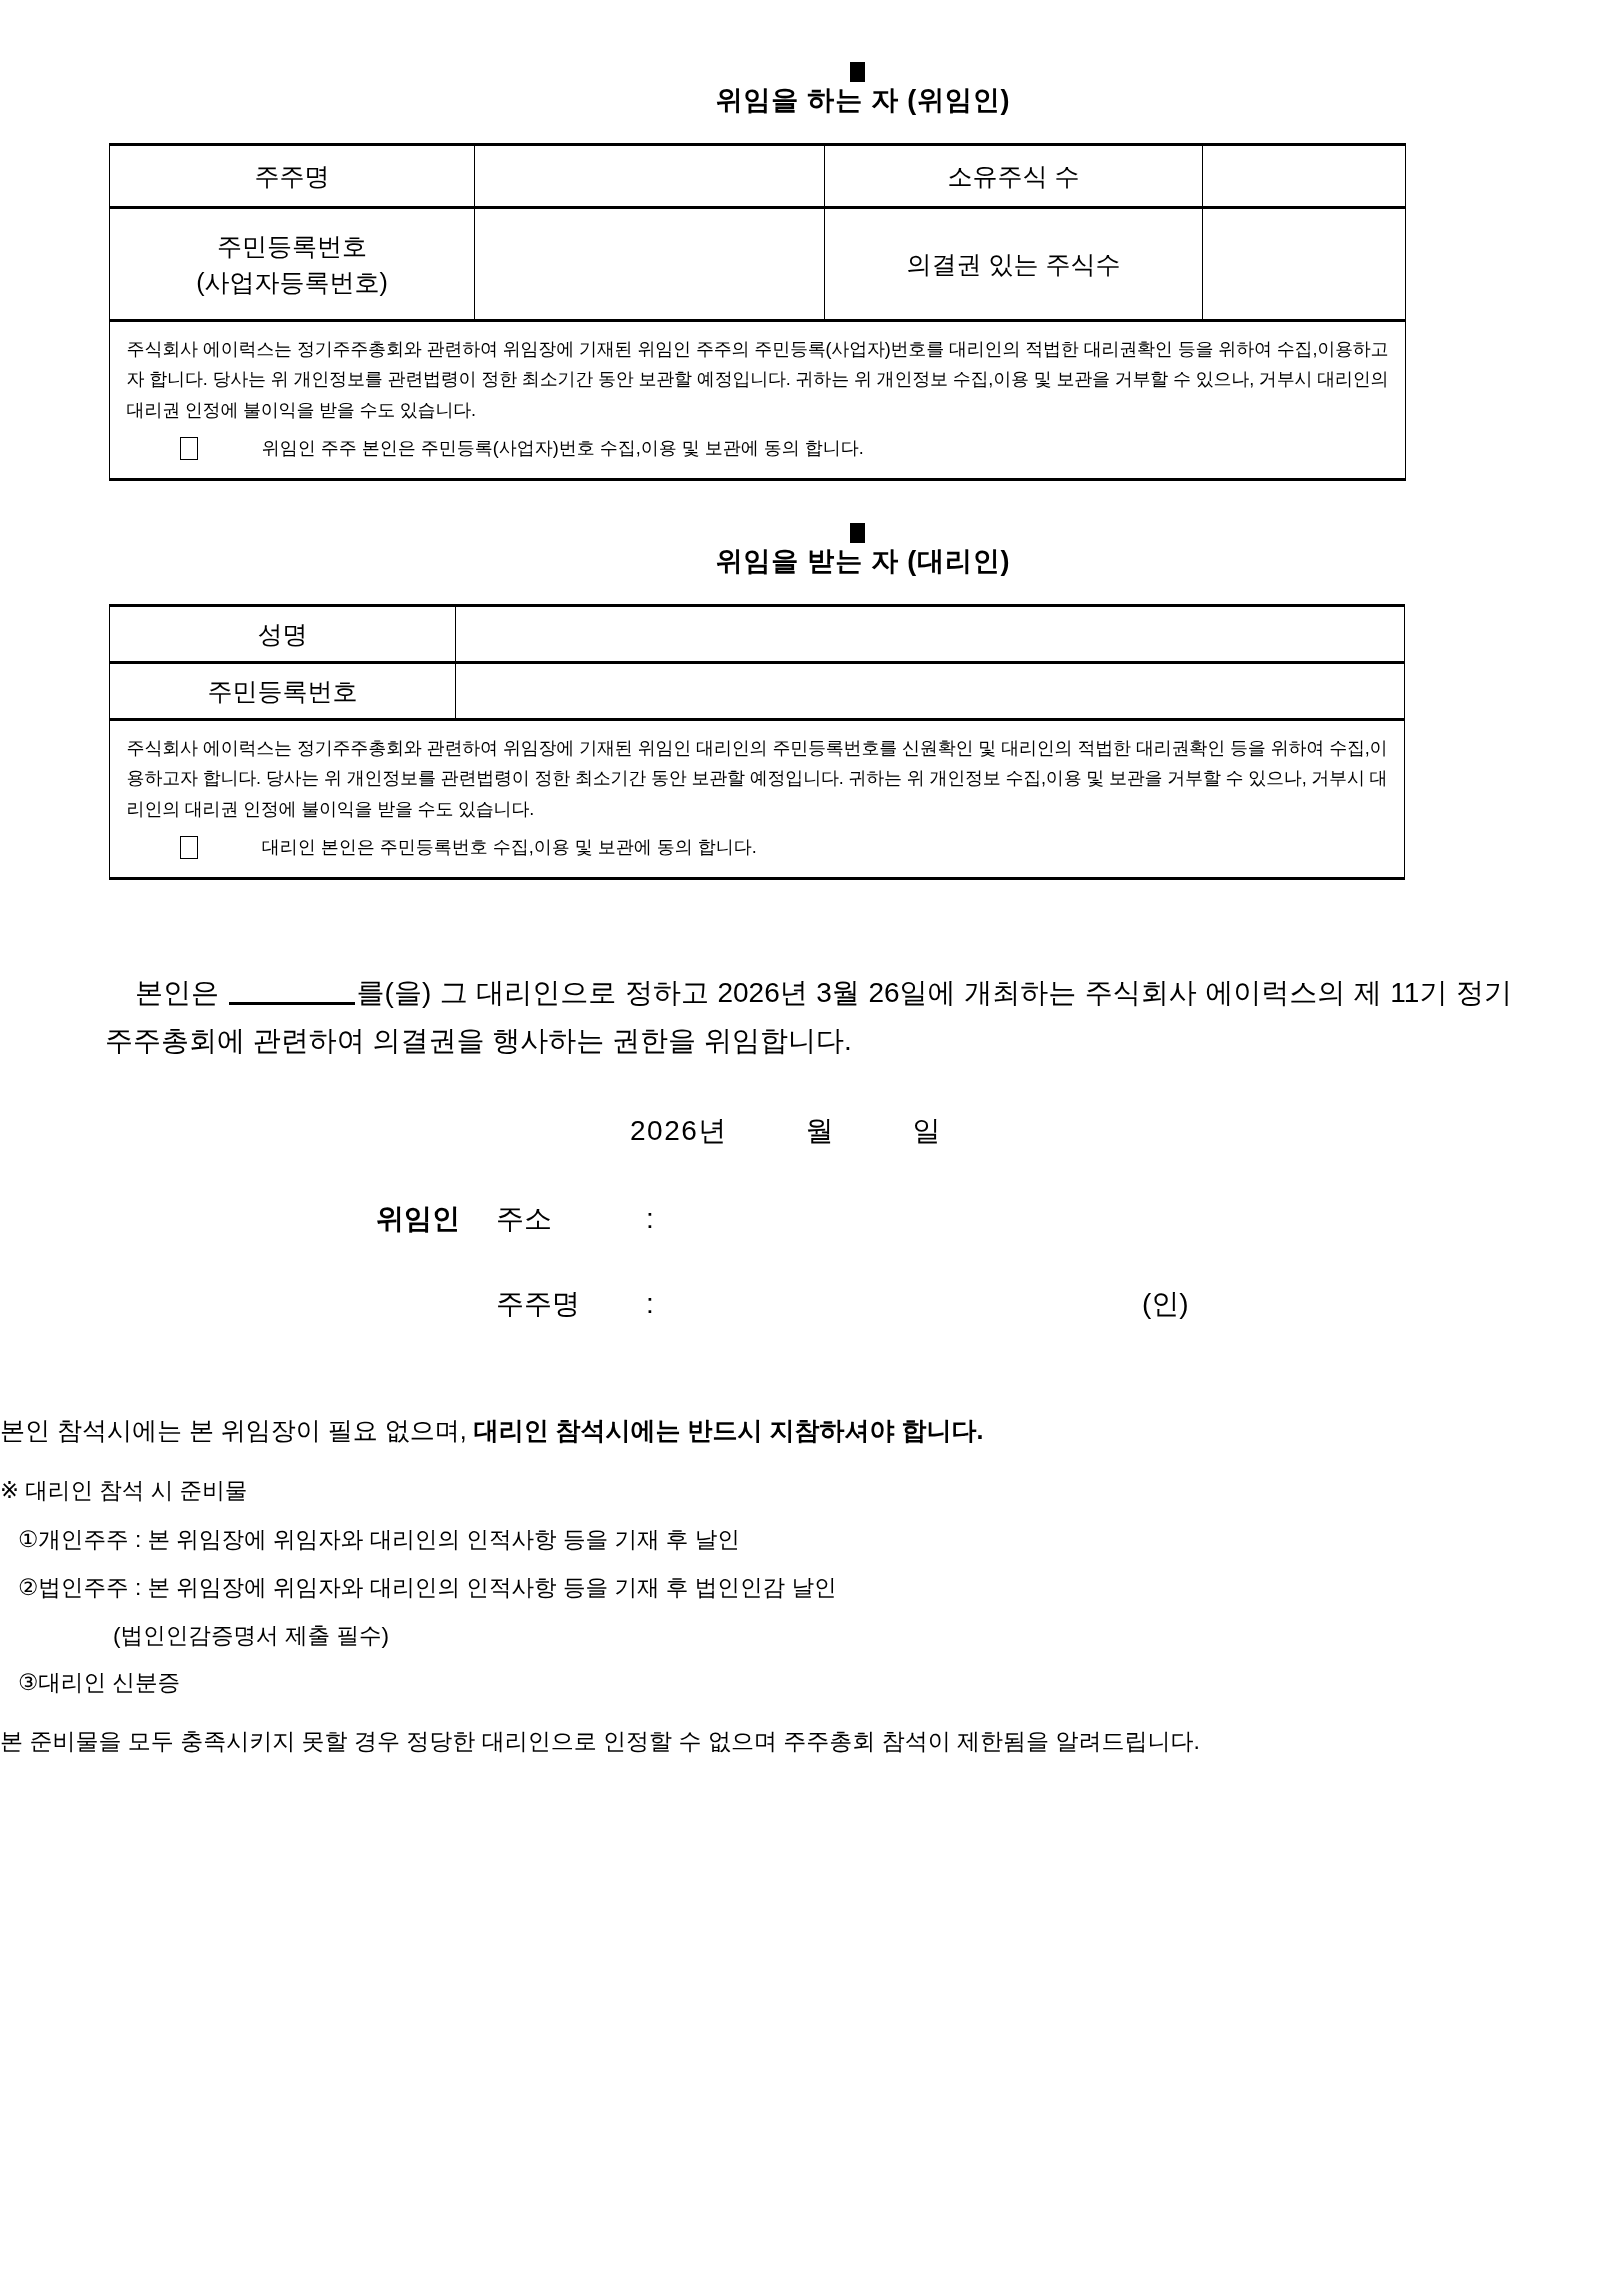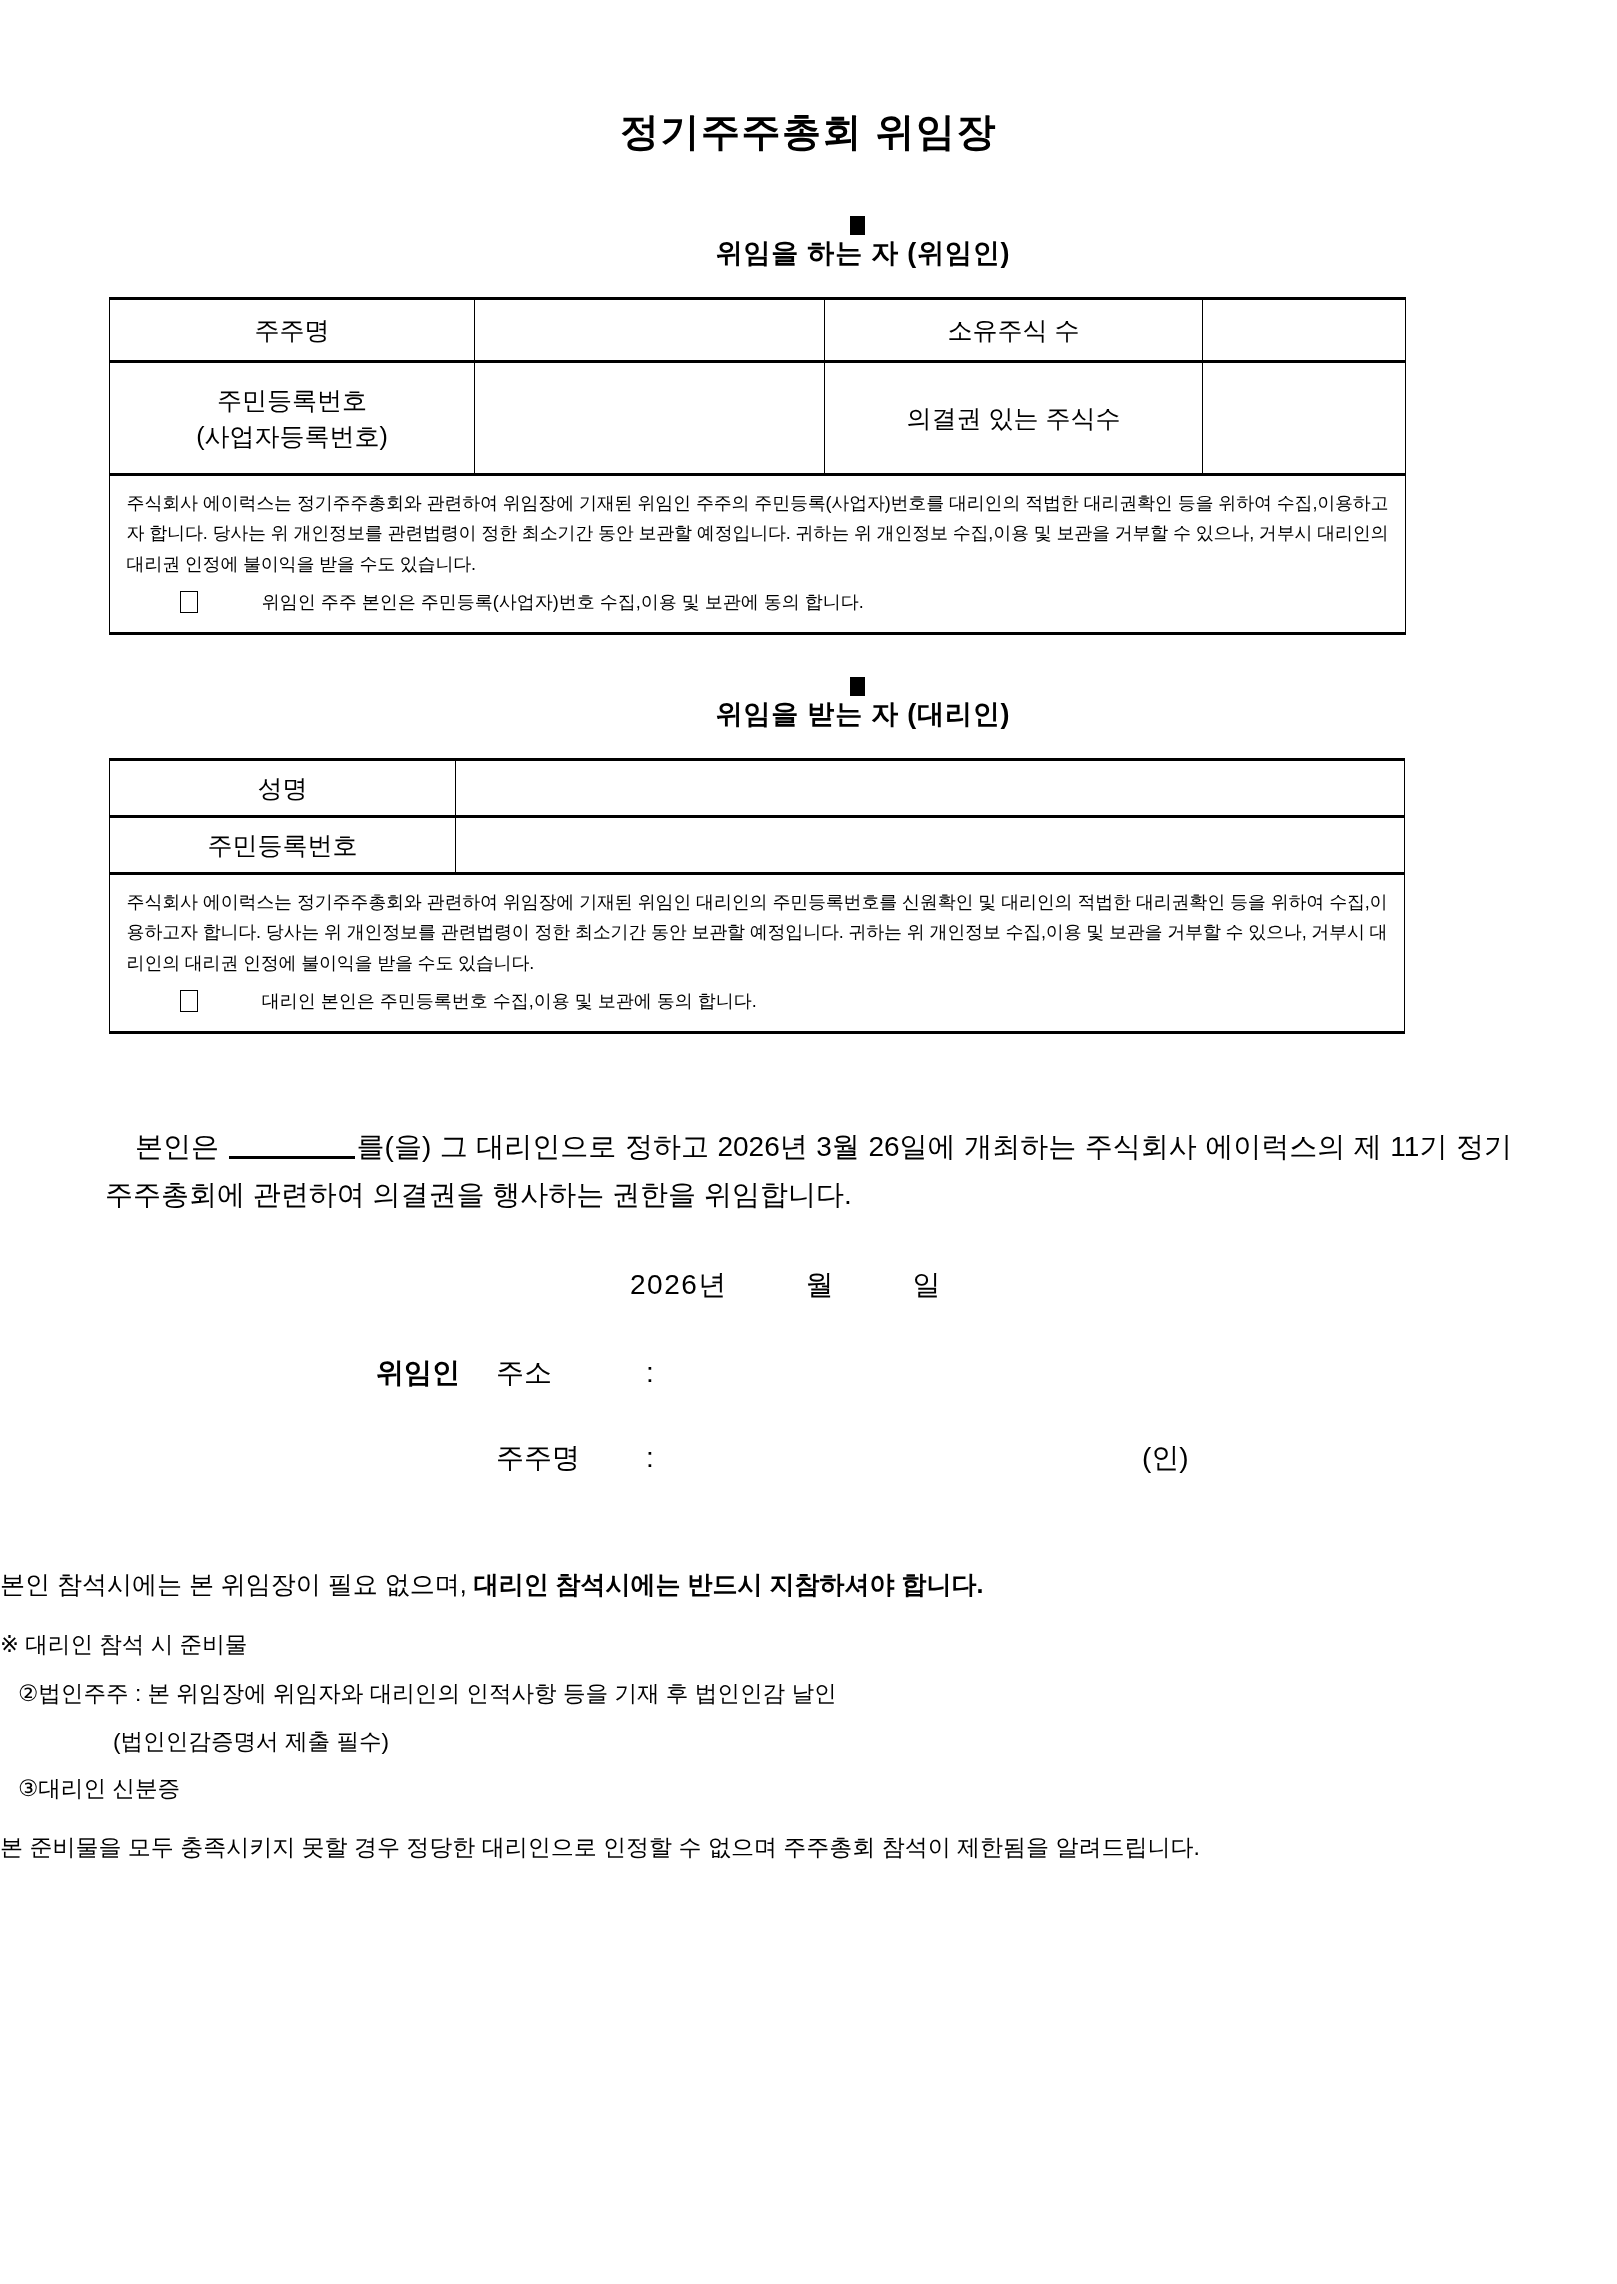--- a/index.html
+++ b/index.html
@@ -199,21 +199,20 @@
     font-size: 23px;
     margin: 25.6px 0 0 0;
     line-height: 1.5;
   }
 </style>
 </head>
 <body>
 
 <div class="page">
 
-  <h1 class="doc-title">정기주주총회 위임장</h1>
 
   <div class="section-head sec1-head">
     <span class="sq"></span>
     <span>위임을 하는 자 (위임인)</span>
   </div>
 
   <div class="tbl-wrap" style="margin-top:25.6px;">
     <table class="form">
       <colgroup>
         <col style="width:365px">
@@ -308,20 +307,21 @@
       <span class="sig-field">주주명</span>
       <span class="sig-colon">:</span>
       <span></span>
       <span class="sig-seal">(인)</span>
     </div>
   </div>
 
   <div class="notes">
     <p class="notes-lead"><span>본인 참석시에는 본 위임장이 필요 없으며, </span><span class="bold">대리인 참석시에는 반드시 지참하셔야 합니다.</span></p>
     <p class="notes-sub">※ 대리인 참석 시 준비물</p>
+    <p class="notes-item">①개인주주 : 본 위임장에 위임자와 대리인의 인적사항 등을 기재 후 날인</p>
     <p class="notes-item">②법인주주 : 본 위임장에 위임자와 대리인의 인적사항 등을 기재 후 법인인감 날인</p>
     <p class="notes-item-indent">(법인인감증명서 제출 필수)</p>
     <p class="notes-item">③대리인 신분증</p>
     <p class="notes-tail">본 준비물을 모두 충족시키지 못할 경우 정당한 대리인으로 인정할 수 없으며 주주총회 참석이 제한됨을 알려드립니다.</p>
   </div>
 
 </div>
 
 
 </body></html>

